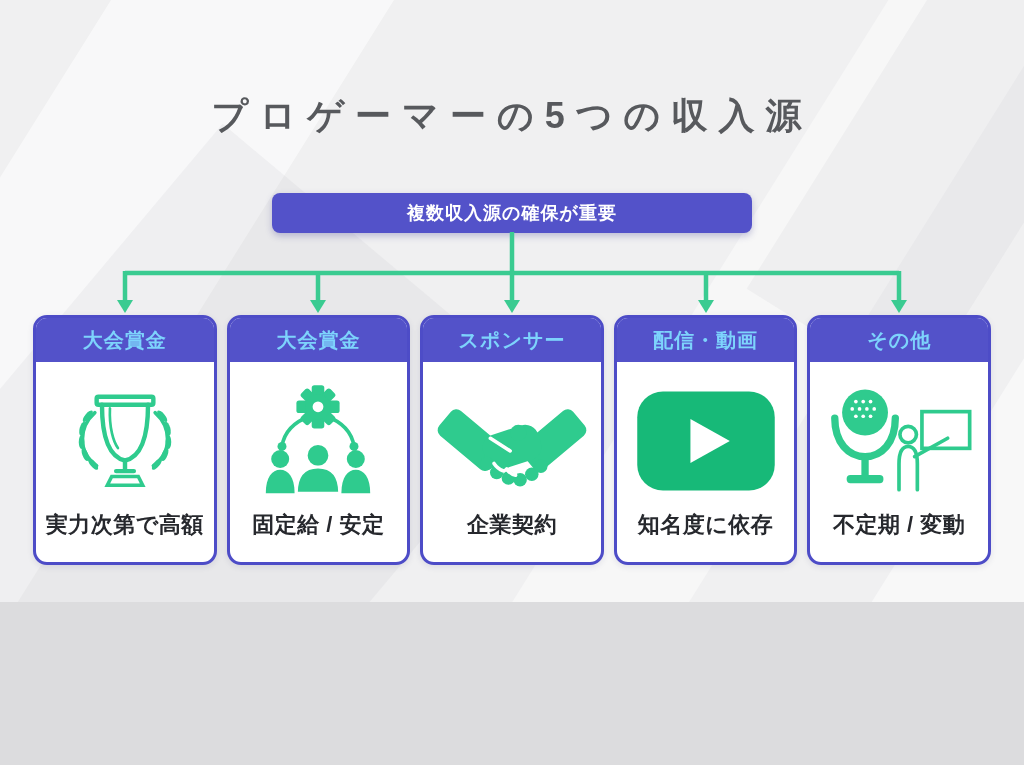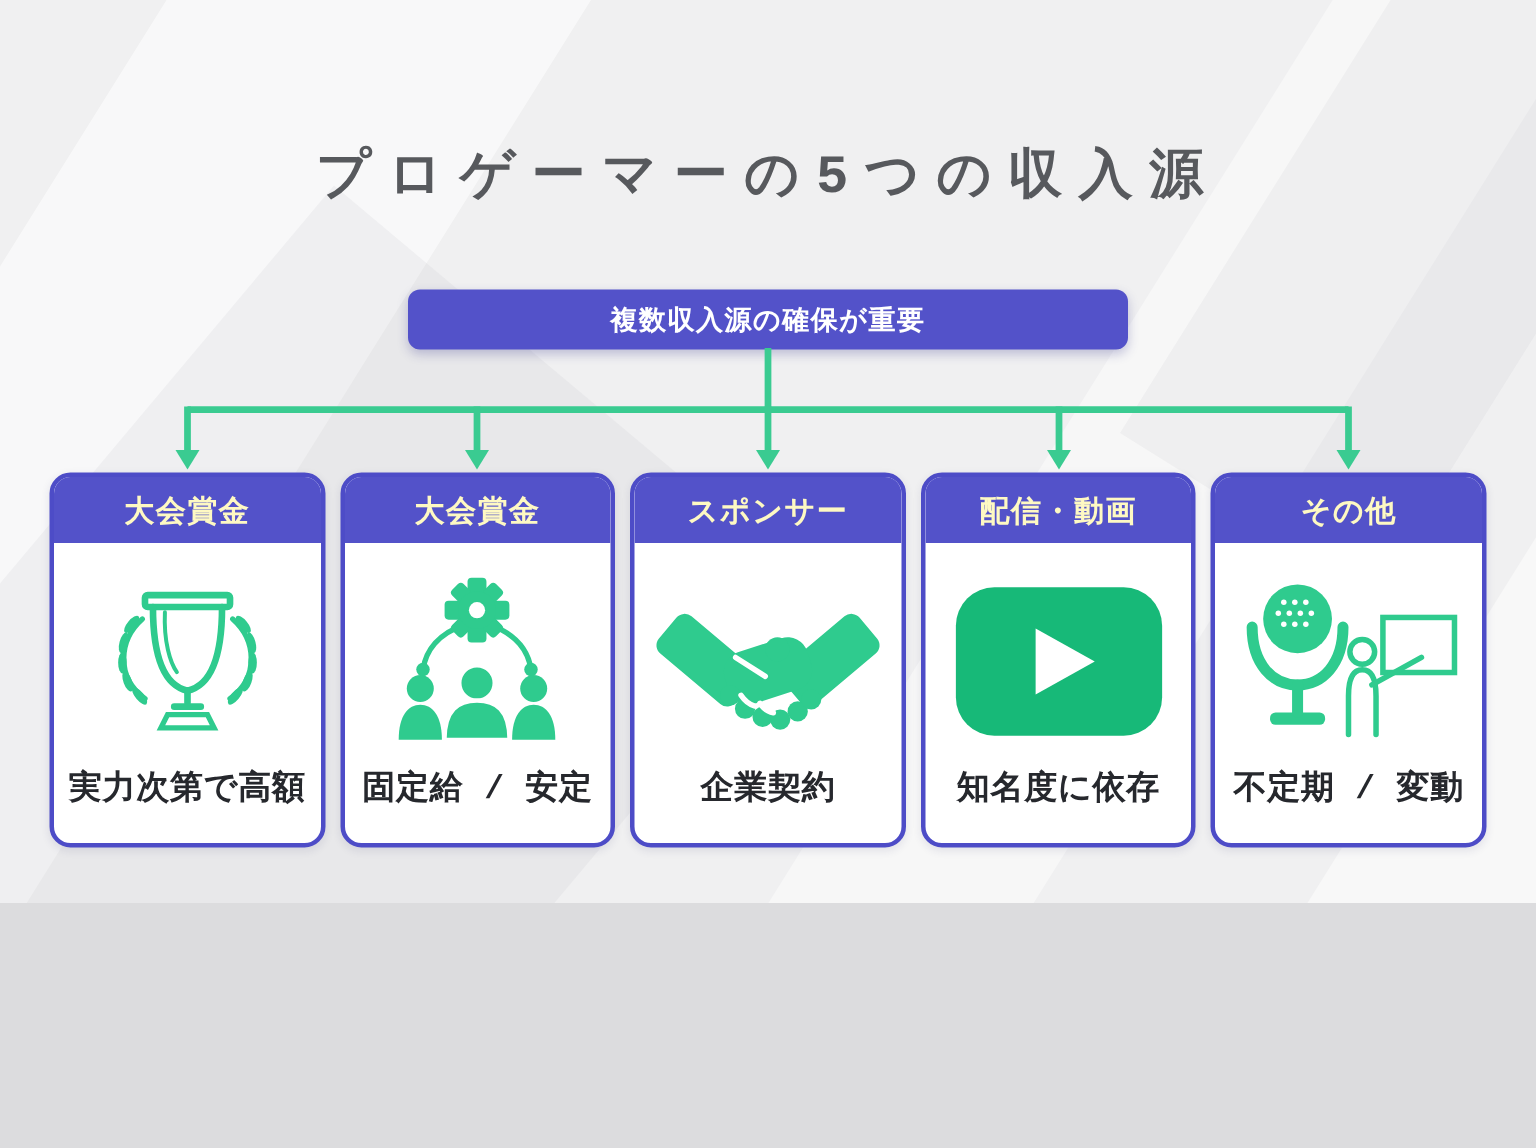--- a/index.html
+++ b/index.html
@@ -1,20 +1,20 @@
 <!DOCTYPE html>
 <html><head>
 <meta charset="utf-8">
 <style>
   * { margin:0; padding:0; box-sizing:border-box; }
   html,body { background:#dcdcde; }
   .canvas {
     position:relative; width:1024px; height:602px; margin:0 auto;
     background:#f0f0f1; overflow:hidden;
-    font-family:Liberation Mono, monospace;
+    font-family:Liberation Sans, sans-serif;
   }
   
   .bg-shape { position:absolute; pointer-events:none; }
   .s1 { width:1500px; height:240px; background:rgba(255,255,255,.55); transform:rotate(-58deg); top:-20px; left:-560px; }
   .s2 { width:1300px; height:150px; background:rgba(255,255,255,.45); transform:rotate(-58deg); top:160px; left:180px; }
   .s3 { width:1100px; height:420px; background:rgba(193,194,200,.16); transform:rotate(-50deg); top:470px; left:-520px; }
   .s4 { width:1000px; height:170px; background:rgba(255,255,255,.5); transform:rotate(-58deg); top:520px; left:470px; }
   .s5 { width:900px; height:200px; background:rgba(193,194,200,.14); transform:rotate(-58deg); top:-140px; left:620px; }
 
   .title {
@@ -34,21 +34,21 @@
   .cards-row {
     position:absolute; left:33px; top:315px; width:958px; height:250px;
     display:flex; gap:10px;
   }
   .card {
     flex:1; background:#fff; border:3px solid #4d4cc7; border-radius:14px;
     overflow:hidden; display:flex; flex-direction:column;
     box-shadow:0 2px 6px rgba(40,40,100,.10);
   }
   .card-header {
-    height:44px; background:#5352c9; color:#fef9c3;
+    height:44px; background:#5352c9; color:#7dd3fc;
     display:flex; align-items:center; justify-content:center;
     font-size:20px; font-weight:800; letter-spacing:1px;
   }
   .card-body {
     flex:1; display:flex; flex-direction:column; align-items:center;
     justify-content:space-between; padding:16px 6px 22px;
   }
   .icon-box { height:126px; display:flex; align-items:center; justify-content:center; }
   .card-label { font-size:22px; font-weight:800; color:#26282d; letter-spacing:.5px; white-space:nowrap; }
 

